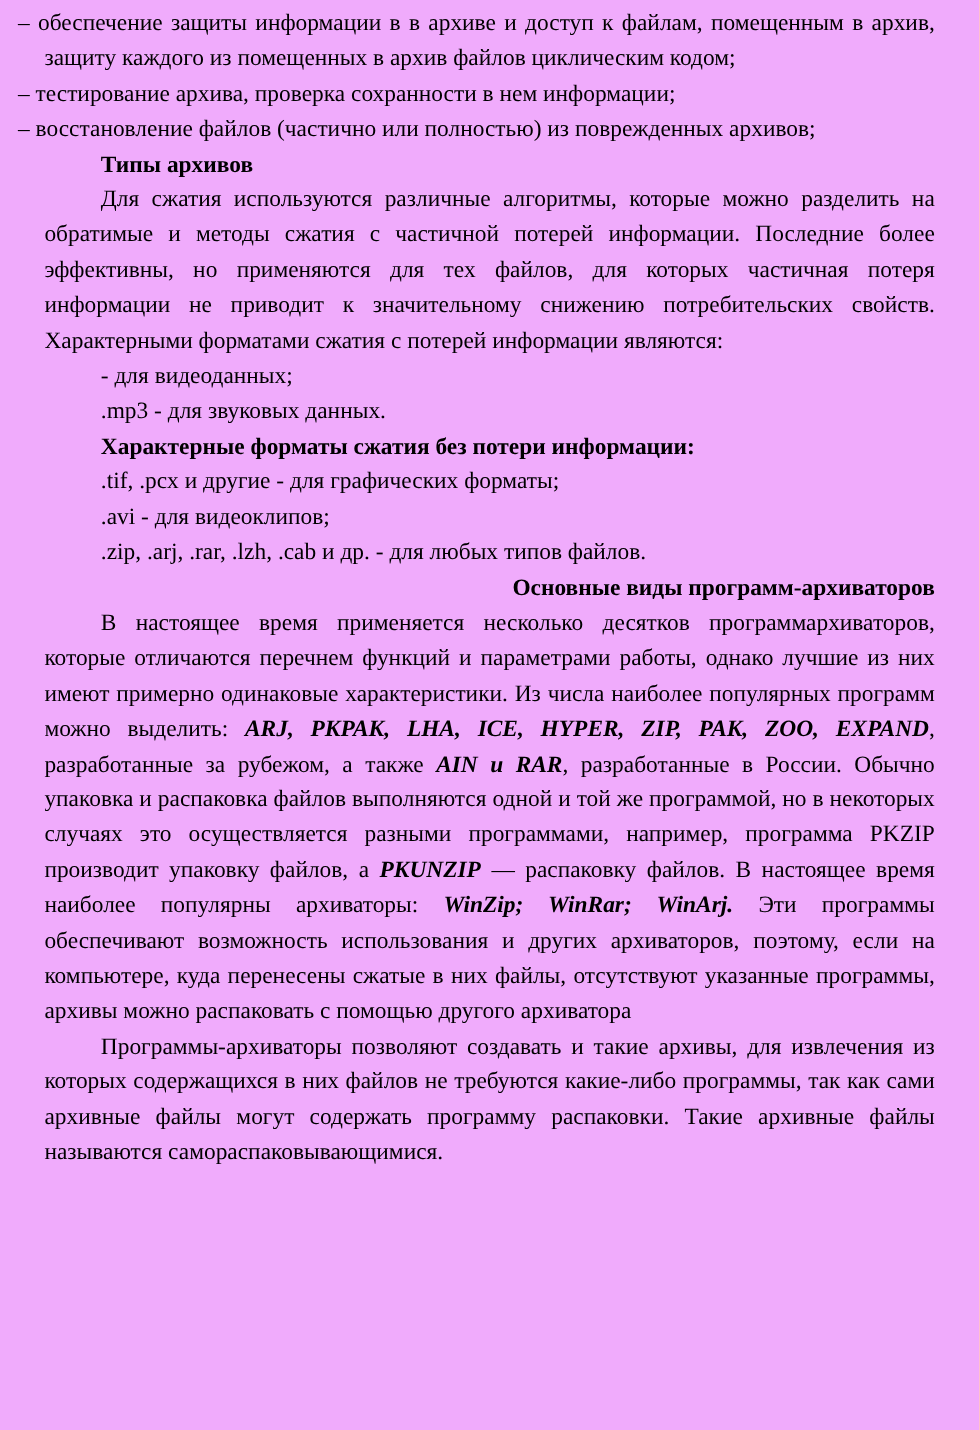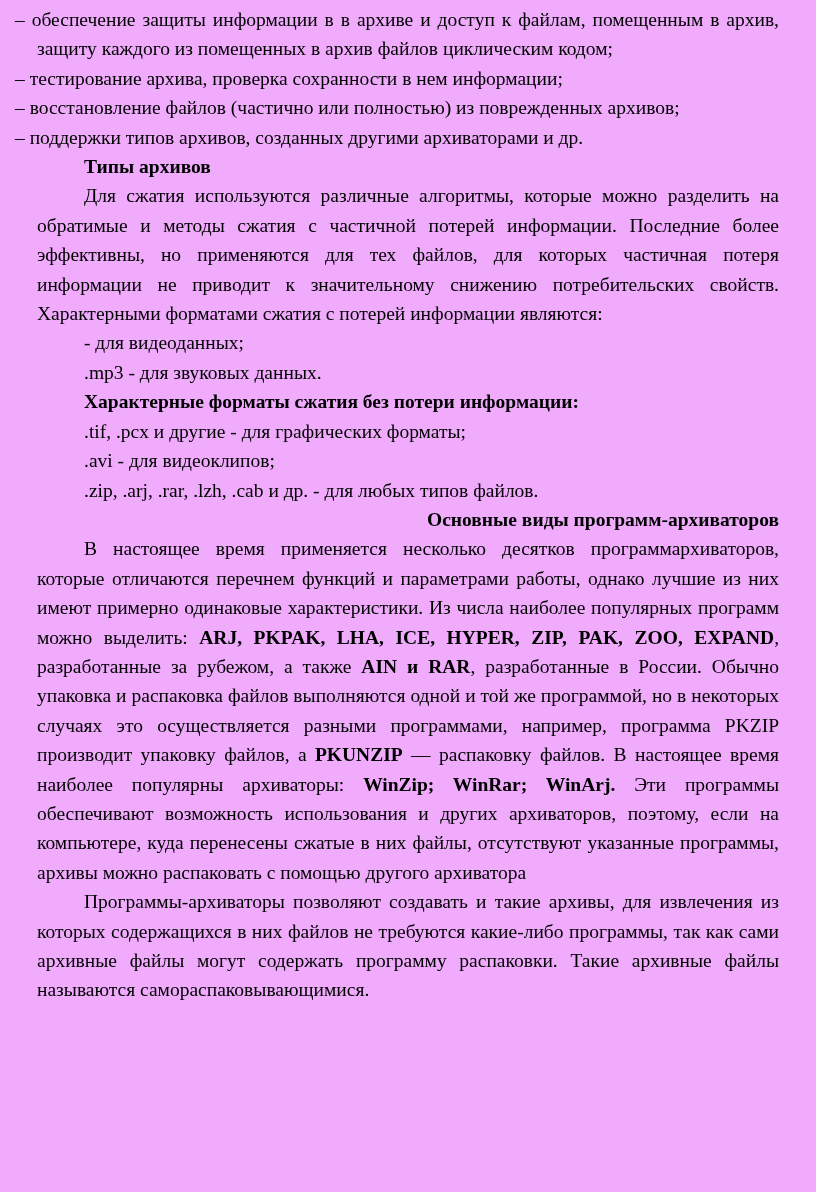--- a/index.html
+++ b/index.html
@@ -22,34 +22,33 @@
   }
   .page p, .page div.block {
     margin: 0;
     padding: 0;
   }
   .jp  { text-align: justify; }
   .li  { padding-left: 22px; text-indent: -22px; text-align: justify; }
   .ind { text-indent: 47px; }
   .center { text-align: right; }
   .b   { font-weight: bold; }
-  b    { font-weight: bold; }
+  b    { font-weight: bold; font-style: italic; }
 </style>
 </head>
 <body>
 
 <div class="page">
 
   <p class="li">– обеспечение защиты информации в в архиве и доступ к файлам, помещенным в архив, защиту каждого из помещенных в архив файлов циклическим кодом;</p>
 
   <p class="li">– тестирование архива, проверка сохранности в нем информации;</p>
 
   <p class="li">– восстановление файлов (частично или полностью) из поврежденных архивов;</p>
 
-  <p class="li">– поддержки типов архивов, созданных другими архиваторами и др.</p>
 
   <p class="ind b">Типы архивов</p>
 
   <p class="jp ind">Для сжатия используются различные алгоритмы, которые можно разделить на обратимые и методы сжатия с частичной потерей информации. Последние более эффективны, но применяются для тех файлов, для которых частичная потеря информации не приводит к значительному снижению потребительских свойств. Характерными форматами сжатия с потерей информации являются:</p>
 
 
   <p class="ind">- для видеоданных;</p>
 
   <p class="ind">.mp3 - для звуковых данных.</p>
 

